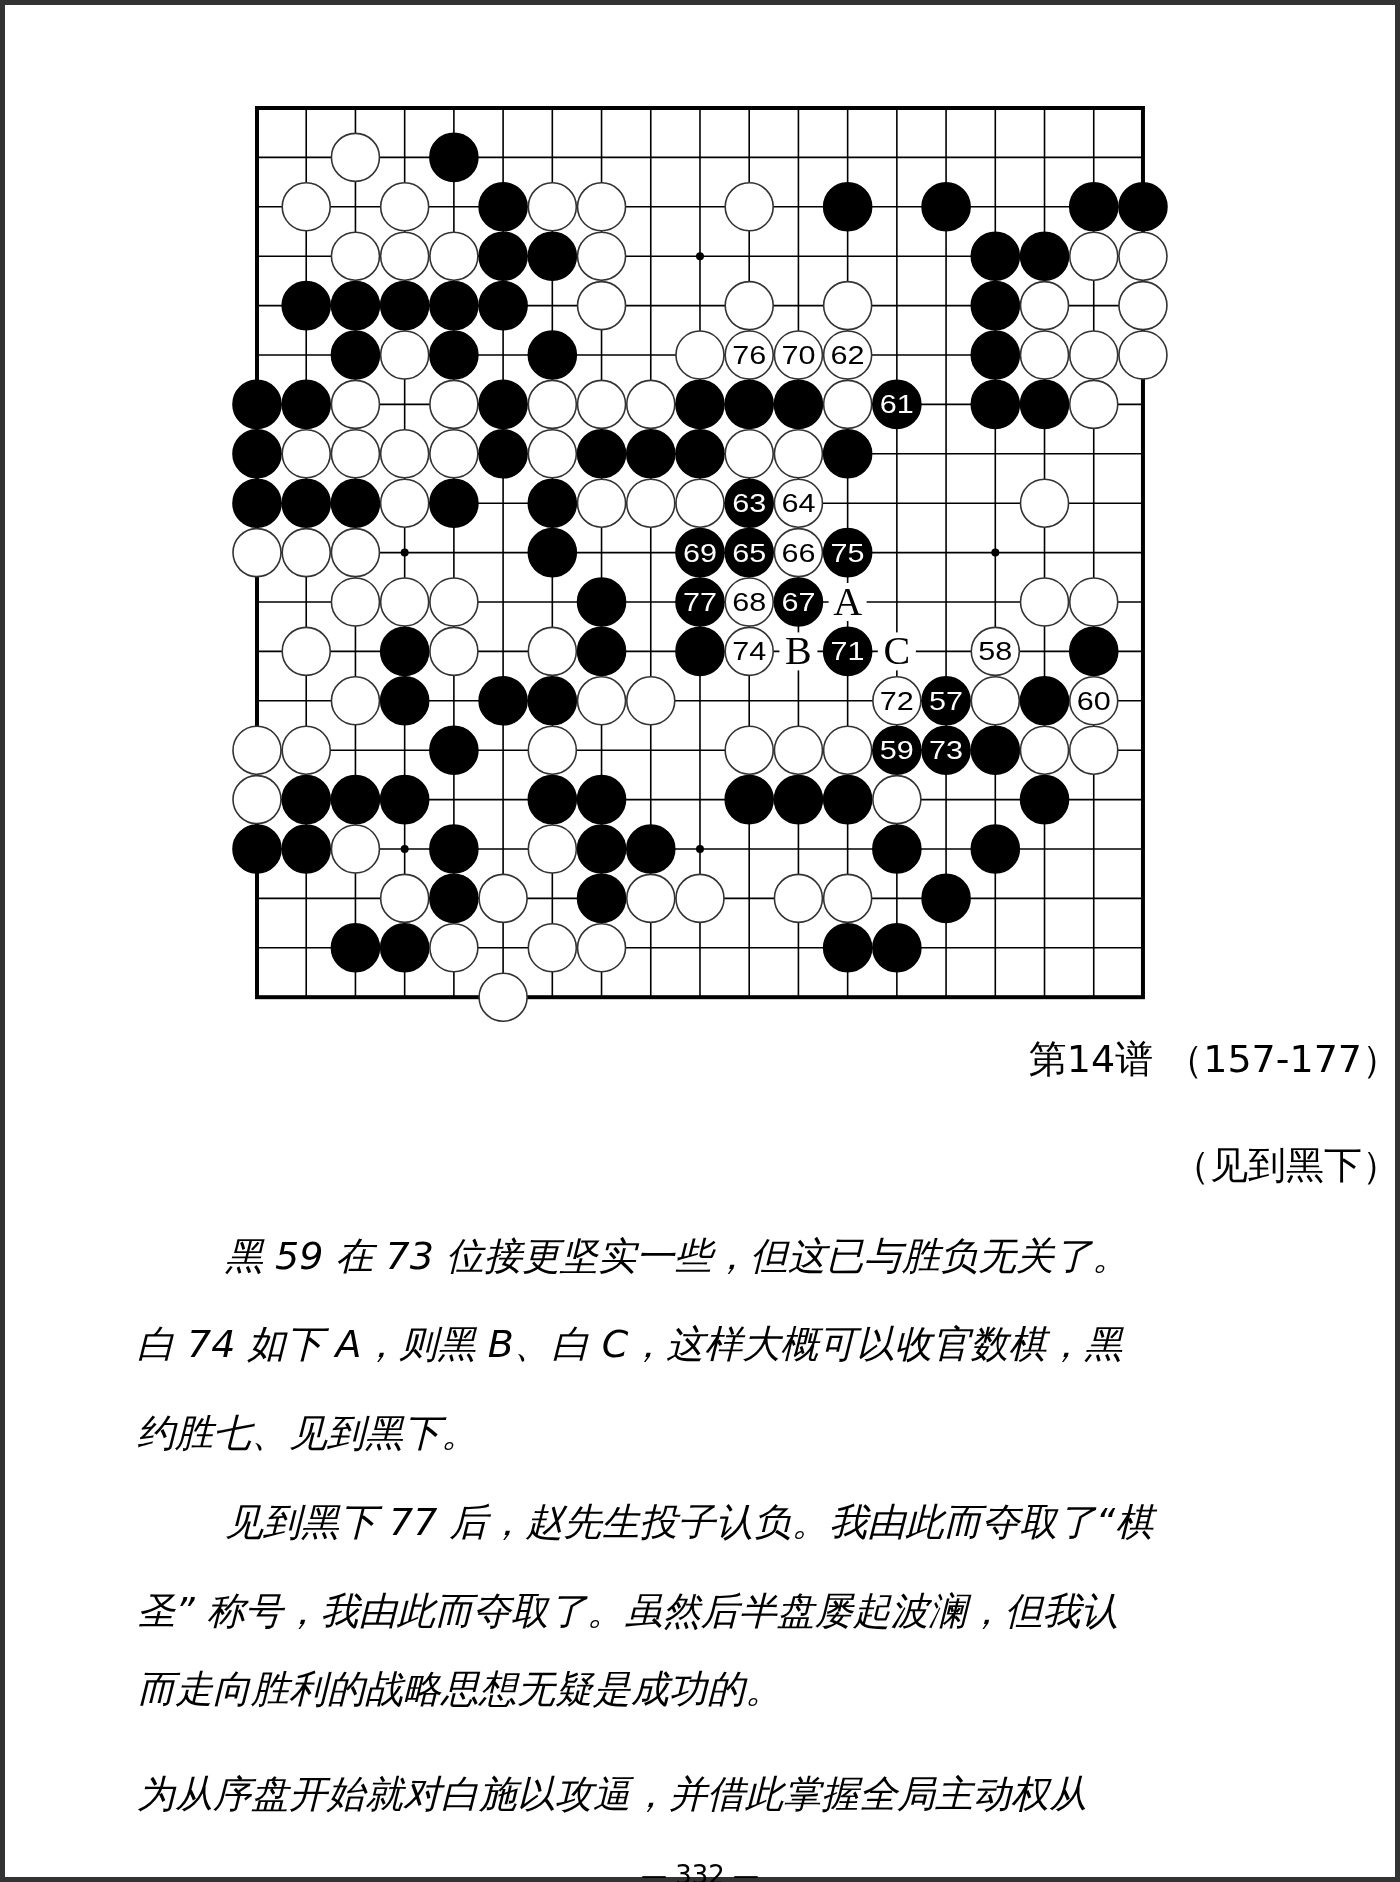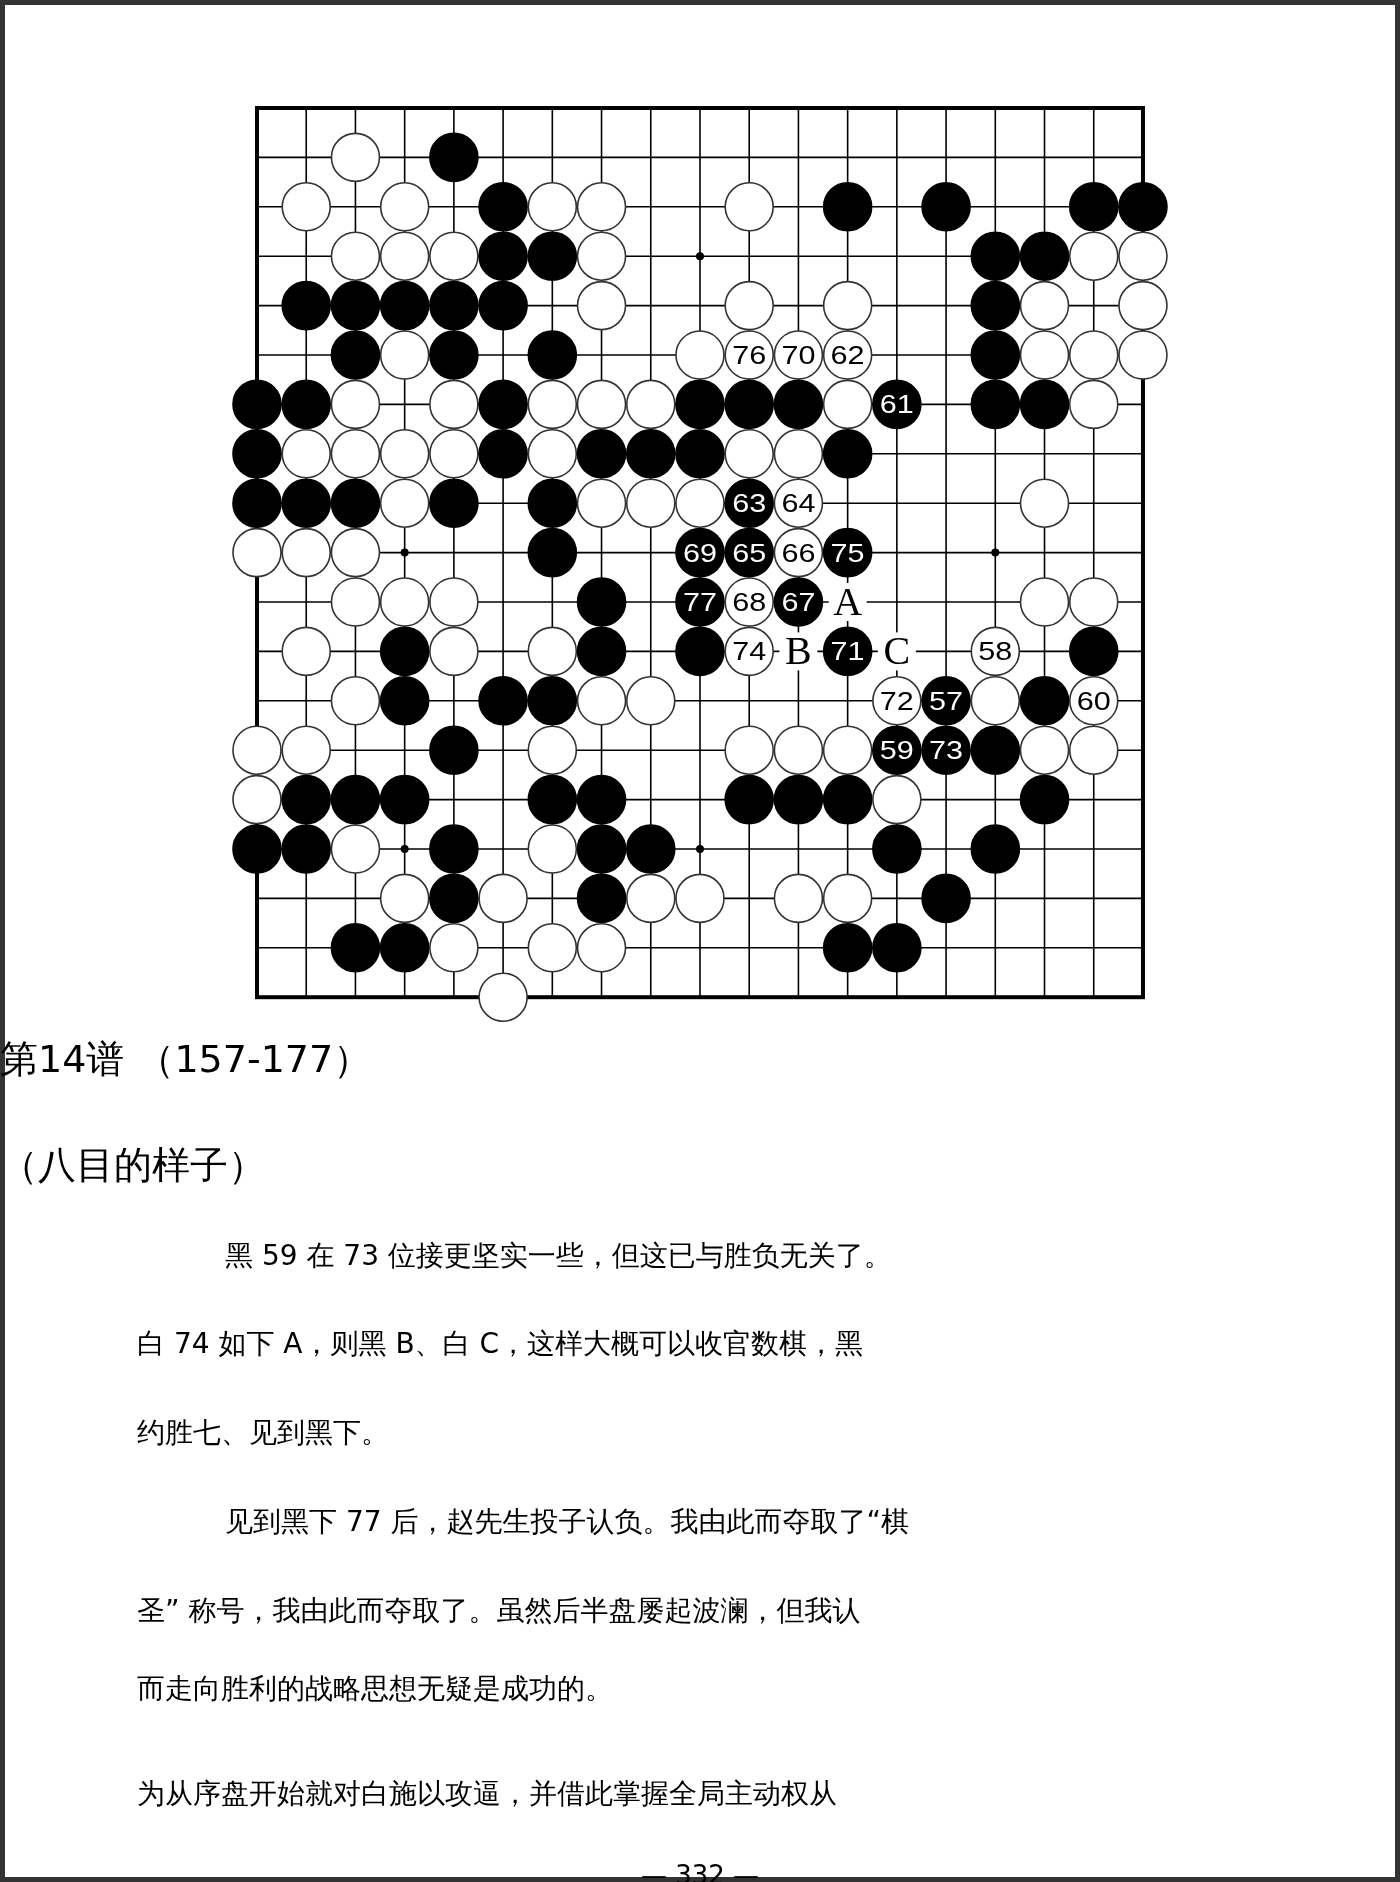--- a/index.html
+++ b/index.html
@@ -8,28 +8,28 @@
     background: #ffffff;
     font-family: "DejaVu Sans", "Liberation Sans", sans-serif;
     color: #000;
   }
   .page-frame {
     position: absolute; left: 0; top: 0; width: 1400px; height: 1882px;
     box-sizing: border-box; border: 5px solid #333333; pointer-events: none;
   }
   #board-svg { position: absolute; left: 0; top: 0; }
   .caption {
-    position: absolute; left: 0; width: 1400px; text-align: left;
+    position: absolute; left: 0; width: 1400px; text-align: right;
     font-family: "DejaVu Sans", sans-serif; font-size: 38px; letter-spacing: 0px;
   }
   .caption.title { top: 1034px; }
   .caption.subtitle { top: 1140px; }
   .para-line {
     position: absolute; left: 137px; width: 1132px; white-space: nowrap;
-    font-family: "DejaVu Sans", sans-serif; font-size: 28px; line-height: 44px;
+    font-family: "DejaVu Sans", sans-serif; font-size: 38px; line-height: 44px; font-style: italic;
   }
   .page-number {
     position: absolute; left: 0; width: 1400px; text-align: center; top: 1843px;
     font-family: "DejaVu Sans", sans-serif; font-size: 26px; margin-top: 17px;
   }
 </style>
 </head>
 <body>
 
 <div class="page-frame"></div>
@@ -631,21 +631,21 @@
       <g>
         <circle cx="896.86" cy="947.8" r="24" fill="#000000" stroke="#000000" stroke-width="1.6"></circle>
       </g>
       <g>
         <circle cx="503.1" cy="997.1999999999999" r="24" fill="#ffffff" stroke="#333333" stroke-width="1.6"></circle>
       </g>
     </g>
 </svg>
 
 <div class="caption title">第14谱 （157-177）</div>
-<div class="caption subtitle">（八目的样子）</div>
+<div class="caption subtitle">（见到黑下）</div>
 
 <div class="para-line" style="top:1234px; left:225px;">黑 59 在 73 位接更坚实一些，但这已与胜负无关了。</div>
 <div class="para-line" style="top:1322px;">白 74 如下 A，则黑 B、白 C，这样大概可以收官数棋，黑</div>
 <div class="para-line" style="top:1411px;">约胜七、见到黑下。</div>
 
 <div class="para-line" style="top:1500px; left:225px;">见到黑下 77 后，赵先生投子认负。我由此而夺取了“棋</div>
 <div class="para-line" style="top:1589px;">圣” 称号，我由此而夺取了。虽然后半盘屡起波澜，但我认</div>
 <div class="para-line" style="top:1772px;">为从序盘开始就对白施以攻逼，并借此掌握全局主动权从</div>
 <div class="para-line" style="top:1667px;">而走向胜利的战略思想无疑是成功的。</div>
 

